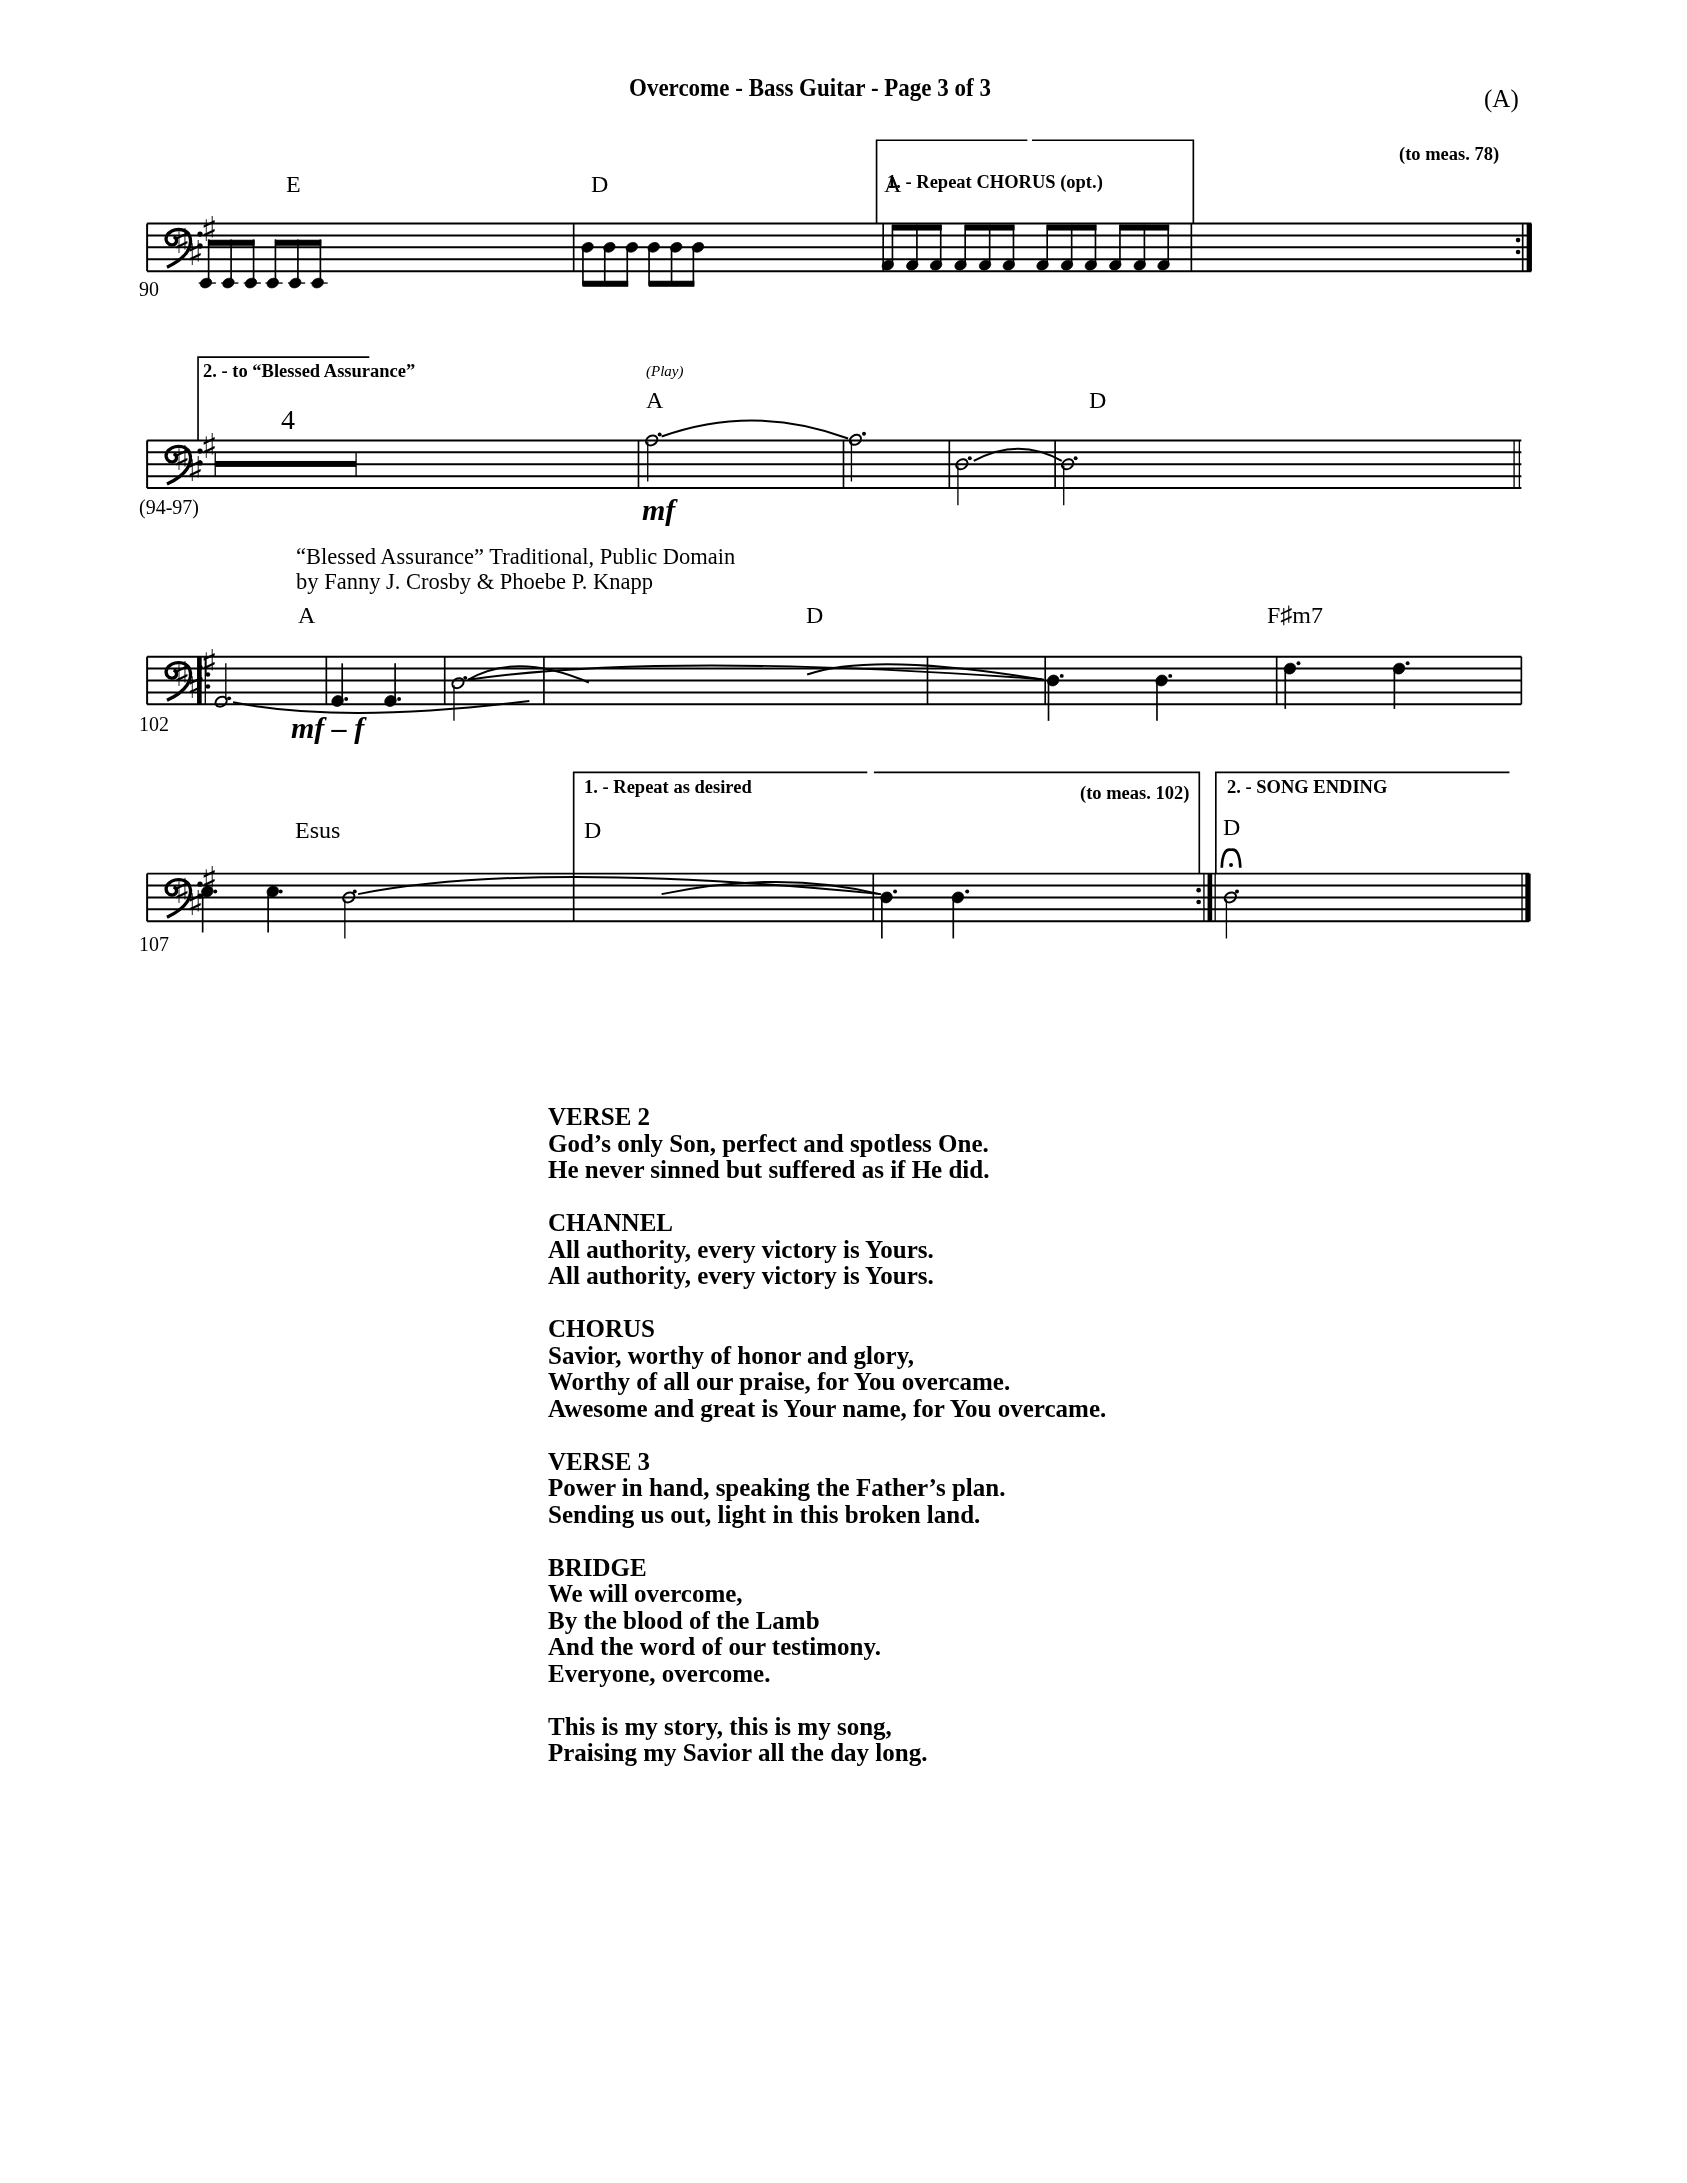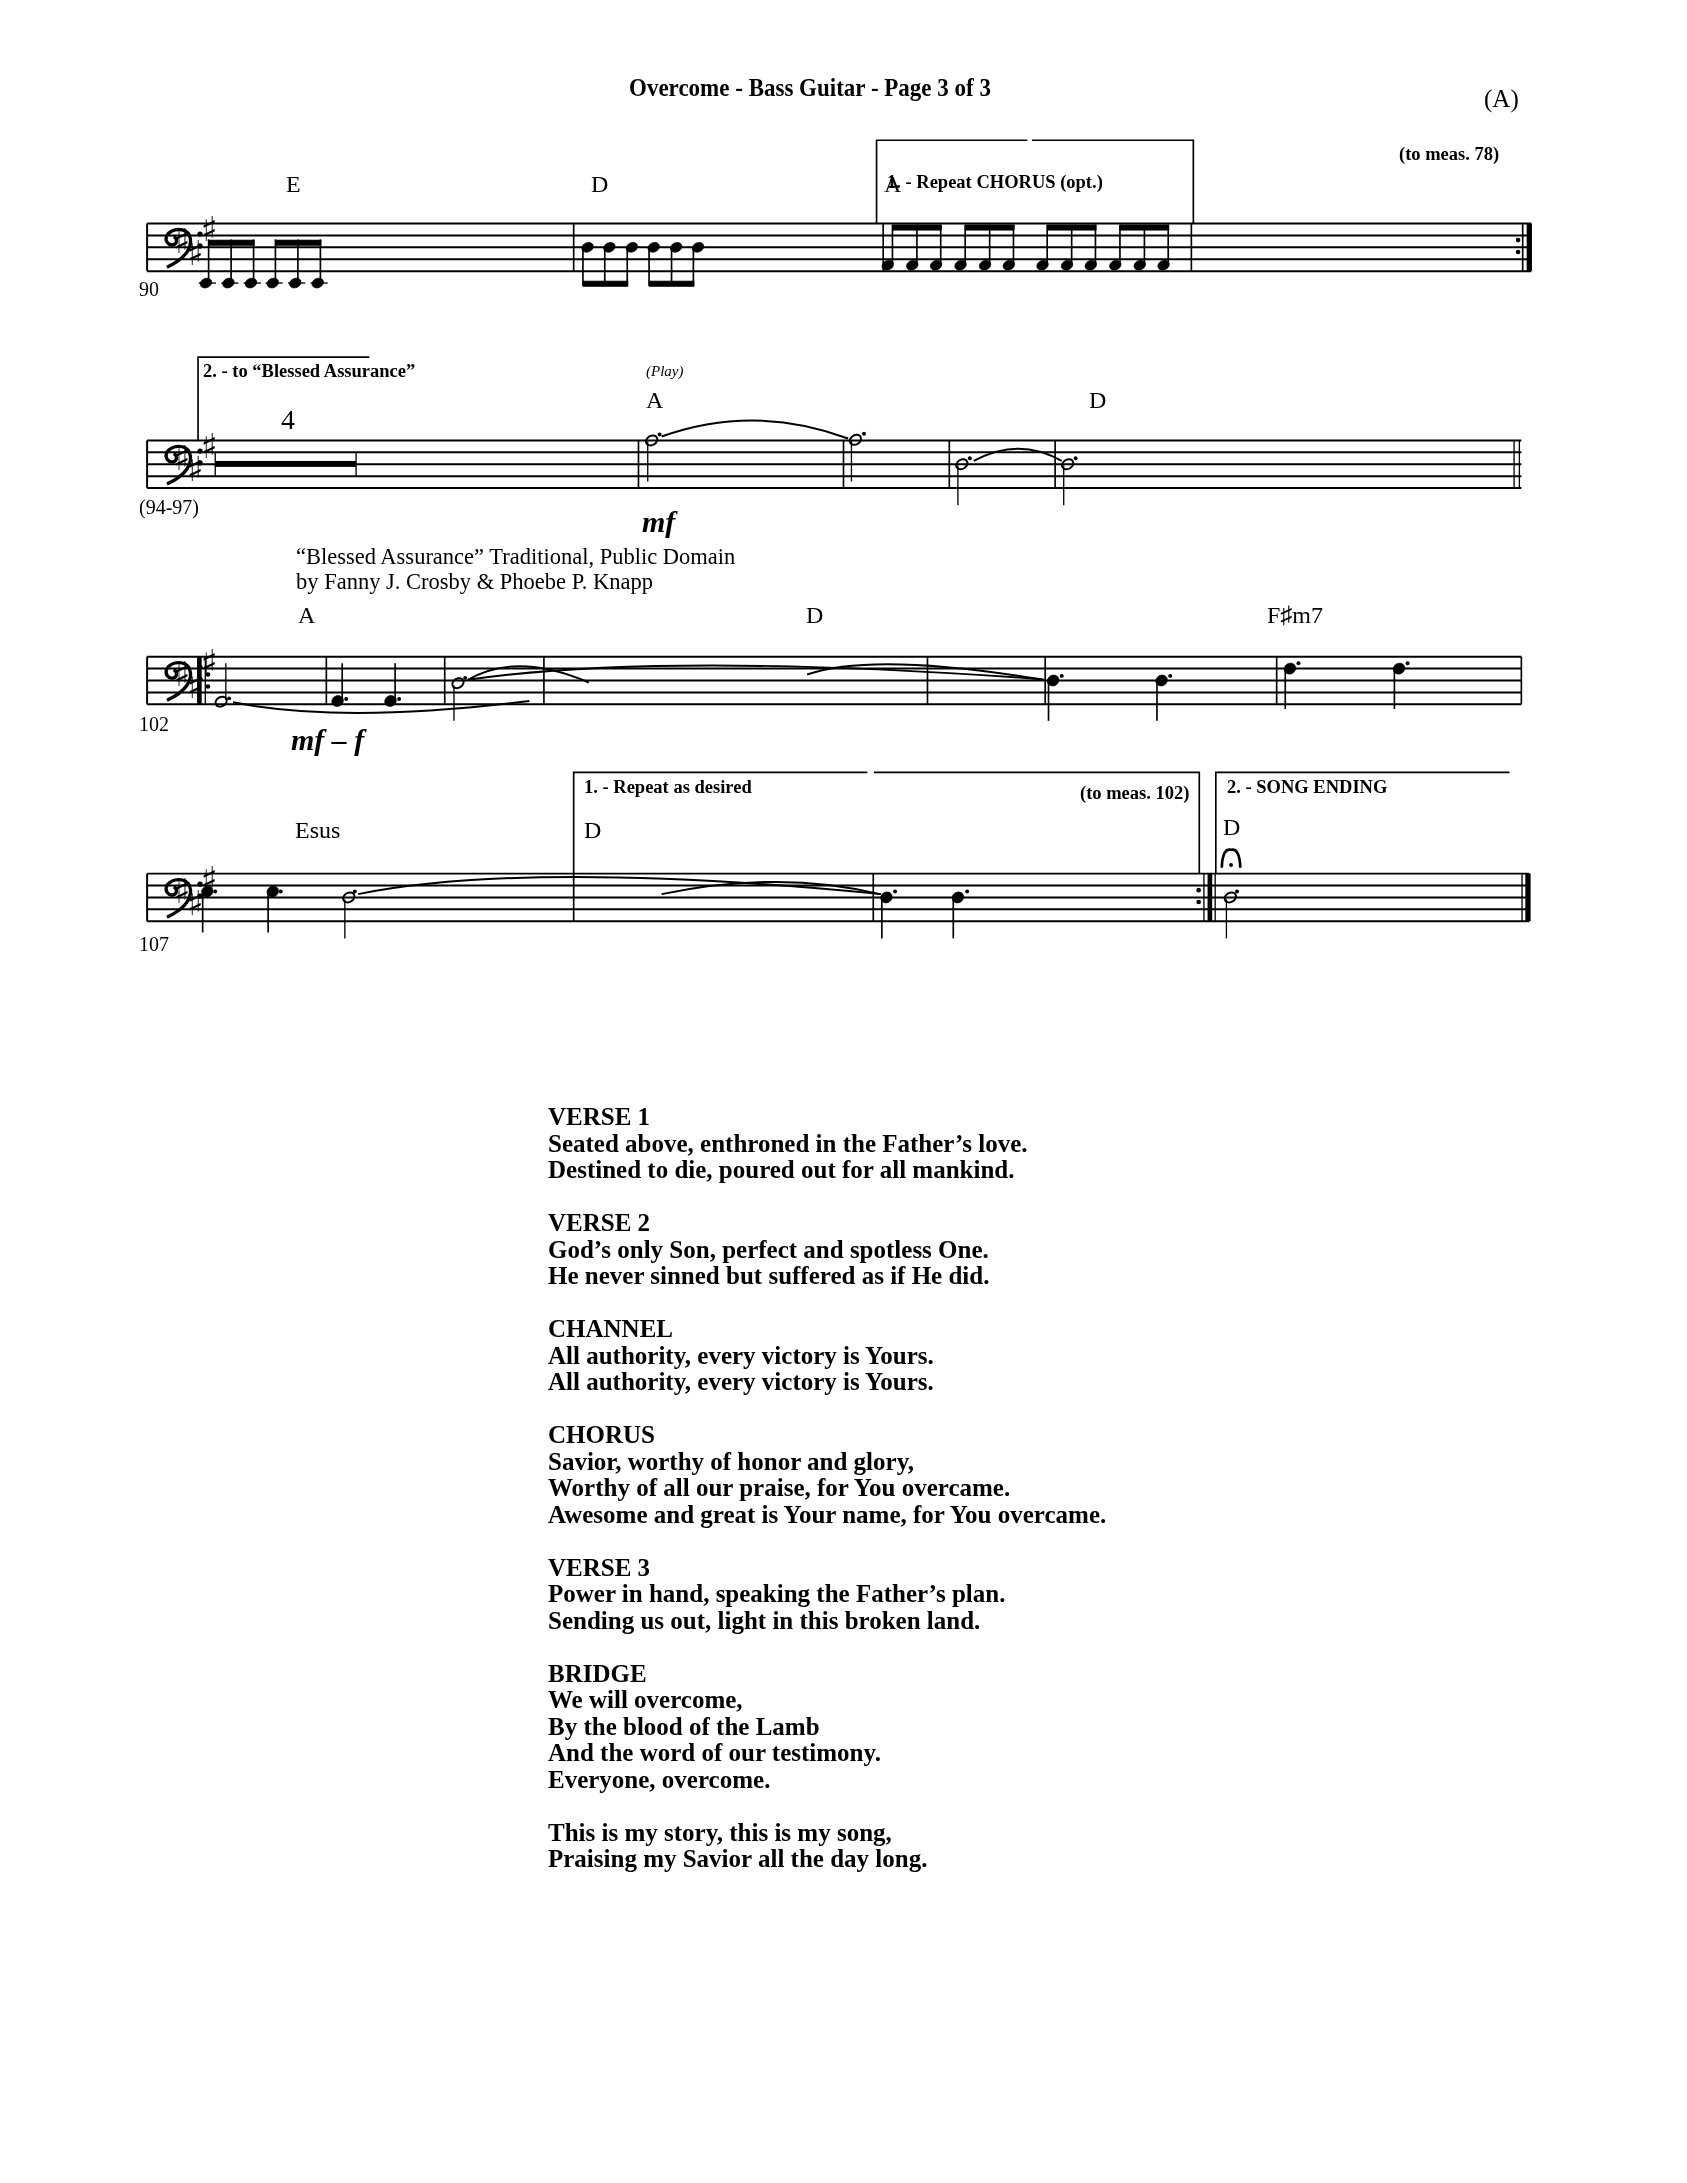--- a/index.html
+++ b/index.html
@@ -4,21 +4,21 @@
 <style>
   html, body { margin: 0; padding: 0; background: #ffffff; }
   body { width: 1687px; height: 2183px; position: relative; overflow: hidden;
          font-family: "Liberation Serif", "DejaVu Serif", serif; color: #000; }
   .abs { position: absolute; white-space: nowrap; }
   .title { font-weight: bold; font-size: 25px; transform: scaleX(0.92); transform-origin: left top; }
   .part-letter { font-size: 25px; }
   .chord { font-size: 24px; }
   .meas { font-size: 20px; }
   .ending-label { font-weight: bold; font-size: 18.5px; }
-  .dyn { font-style: italic; font-weight: bold; font-size: 30px; font-family: "Liberation Serif", serif; margin-top: 12px; }
+  .dyn { font-style: italic; font-weight: bold; font-size: 30px; font-family: "Liberation Serif", serif; }
   .play { font-style: italic; font-size: 15px; }
   .credit { font-size: 22.5px; line-height: 25px; }
   .mmrest-num { font-size: 28px; }
   svg.score { position: absolute; left: 0; top: 0; }
   .lyrics { position: absolute; left: 548px; top: 1104px; font-weight: bold; font-size: 25px;
             line-height: 26.5px; }
   .lyrics .section { margin-bottom: 26.5px; }
   .lyrics .head, .lyrics .line { display: block; }
 </style>
 </head>
@@ -363,25 +363,20 @@
 <div class="abs meas" style="left:139px; top:933px;">107</div>
 <div class="abs chord" style="left:269px; top:817px;margin-left:26px;">Esus</div>
 <div class="abs chord" style="left:584px; top:817px;">D</div>
 <div class="abs chord" style="left:1223px; top:814px;">D</div>
 <div class="abs ending-label" style="left:584px; top:777px;">1. - Repeat as desired</div>
 <div class="abs ending-label" style="left:1080px; top:783px;">(to meas. 102)</div>
 <div class="abs ending-label" style="left:1227px; top:777px;">2. - SONG ENDING</div>
 
 <div class="lyrics">
   <div class="section">
-    <span class="head">VERSE 1</span>
-    <span class="line">Seated above, enthroned in the Father’s love.</span>
-    <span class="line">Destined to die, poured out for all mankind.</span>
-  </div>
-  <div class="section">
     <span class="head">VERSE 2</span>
     <span class="line">God’s only Son, perfect and spotless One.</span>
     <span class="line">He never sinned but suffered as if He did.</span>
   </div>
   <div class="section">
     <span class="head">CHANNEL</span>
     <span class="line">All authority, every victory is Yours.</span>
     <span class="line">All authority, every victory is Yours.</span>
   </div>
   <div class="section">

